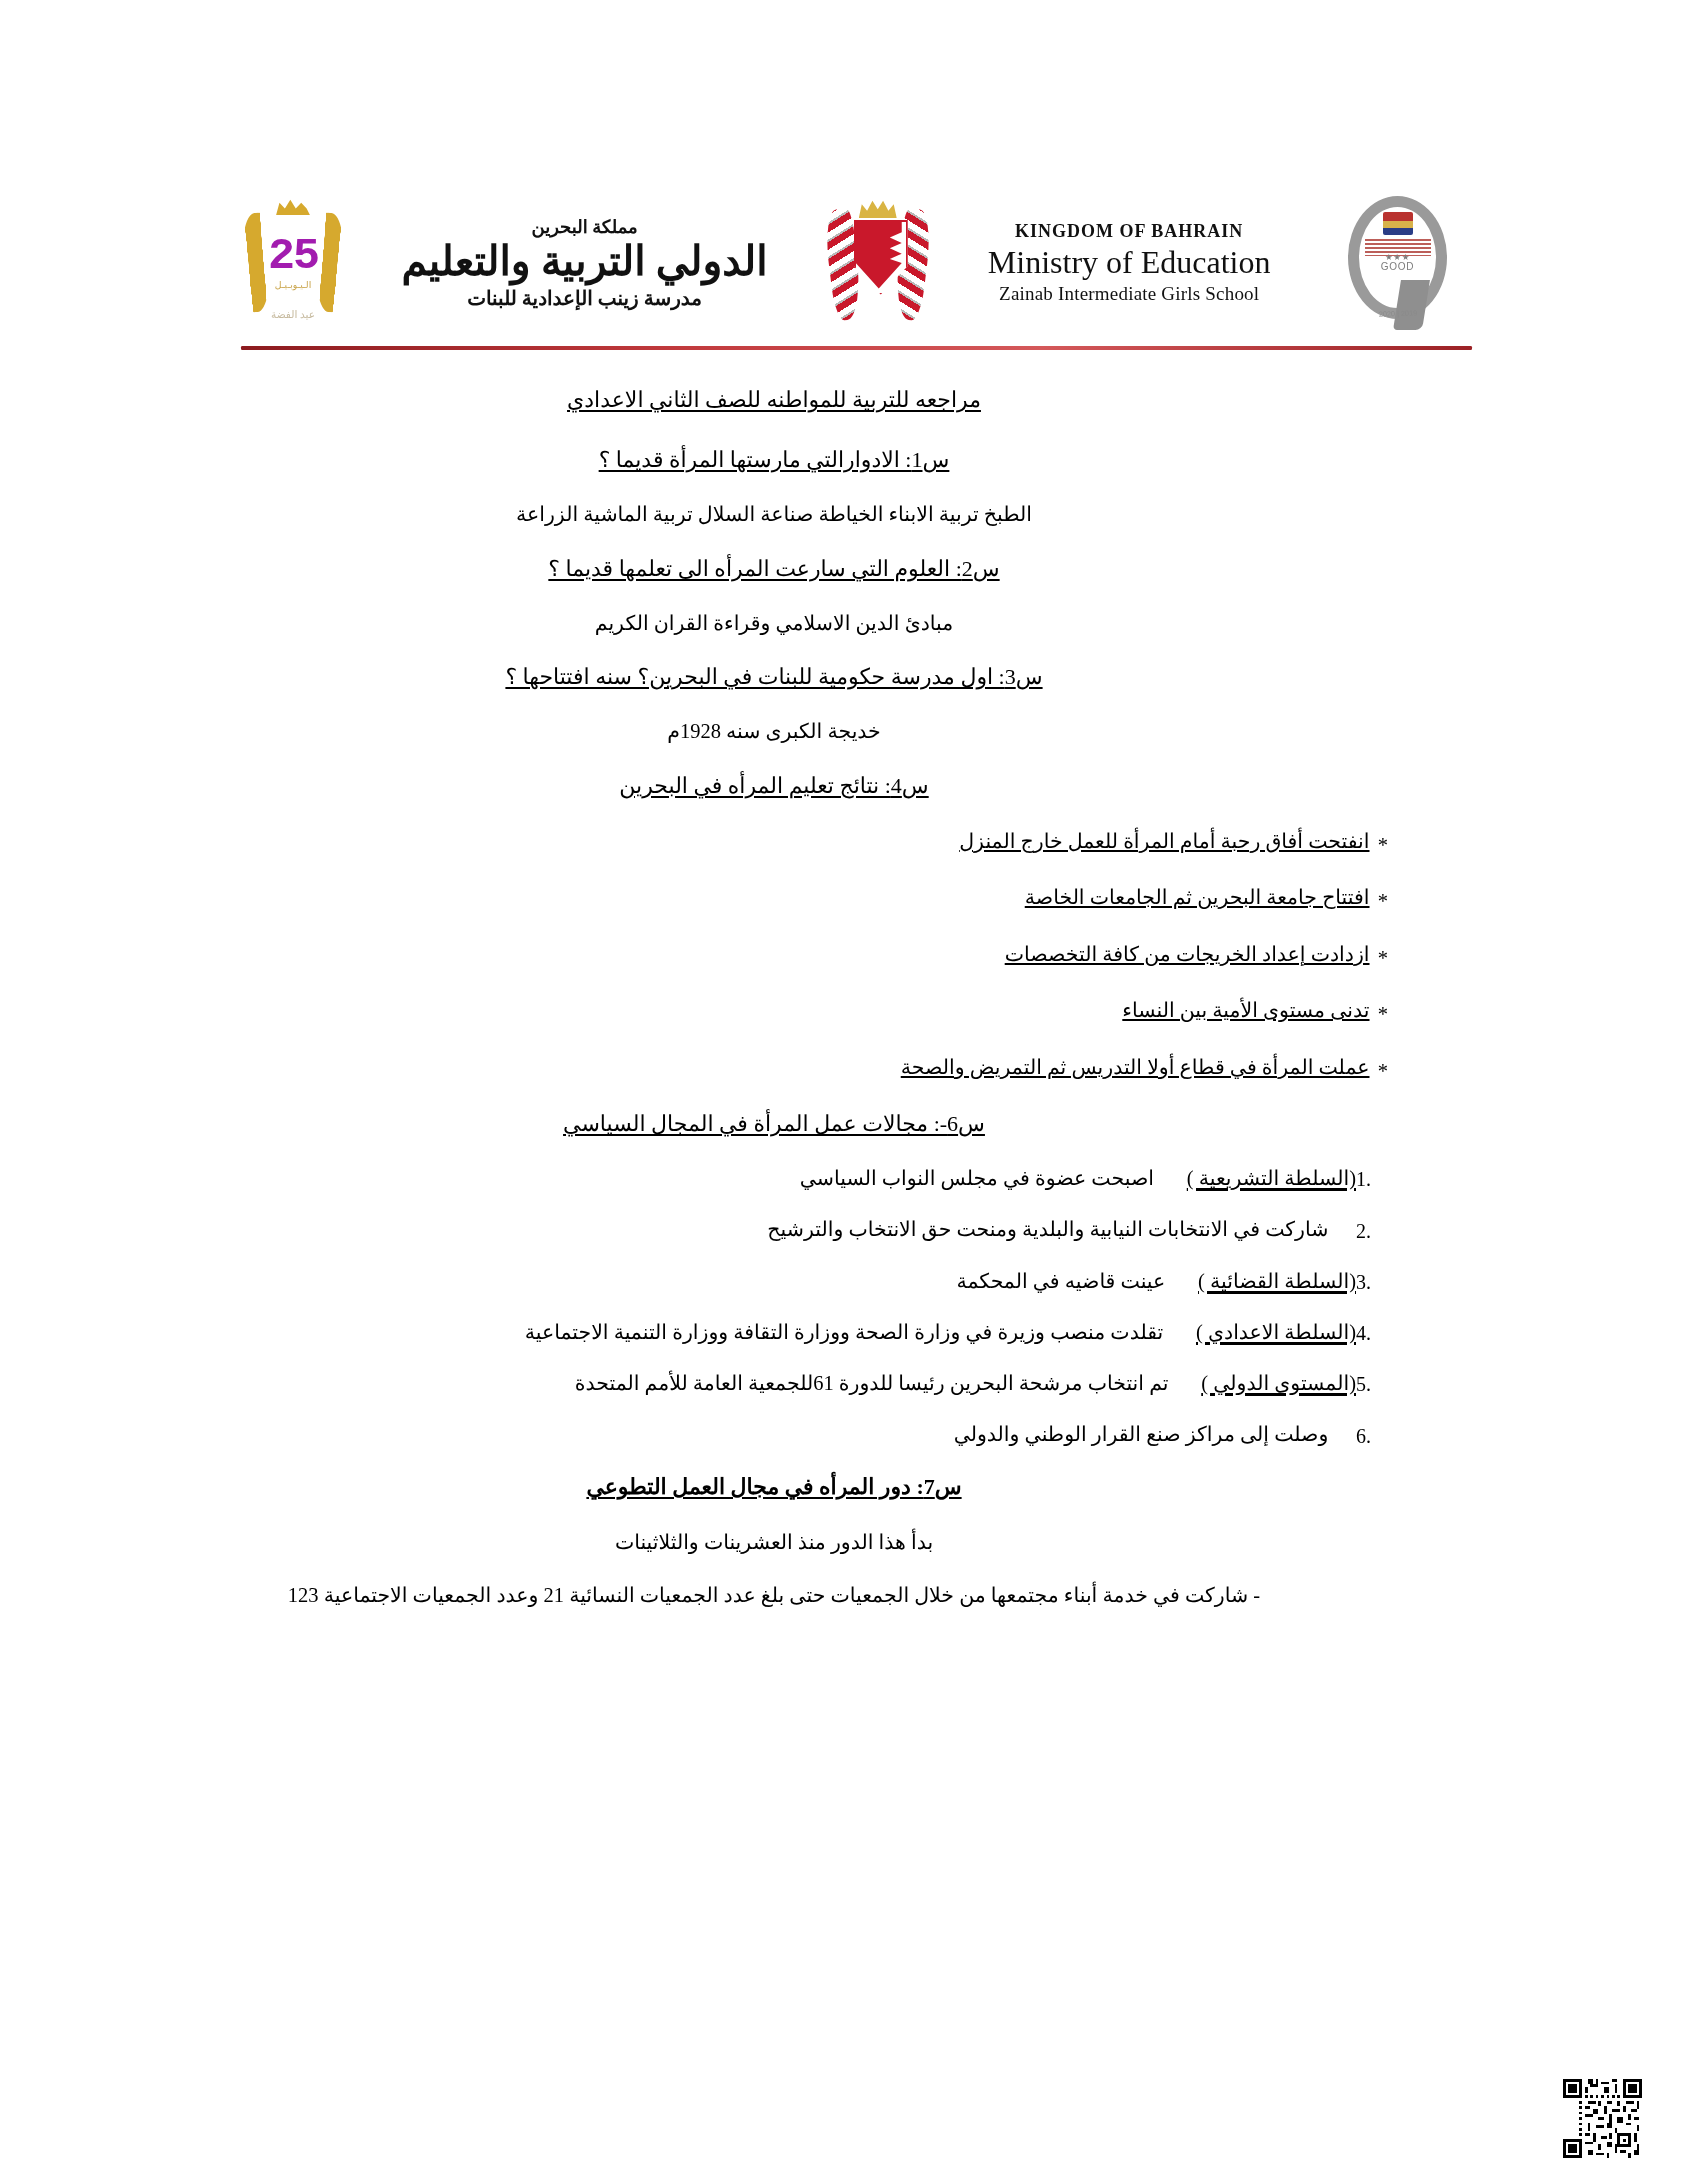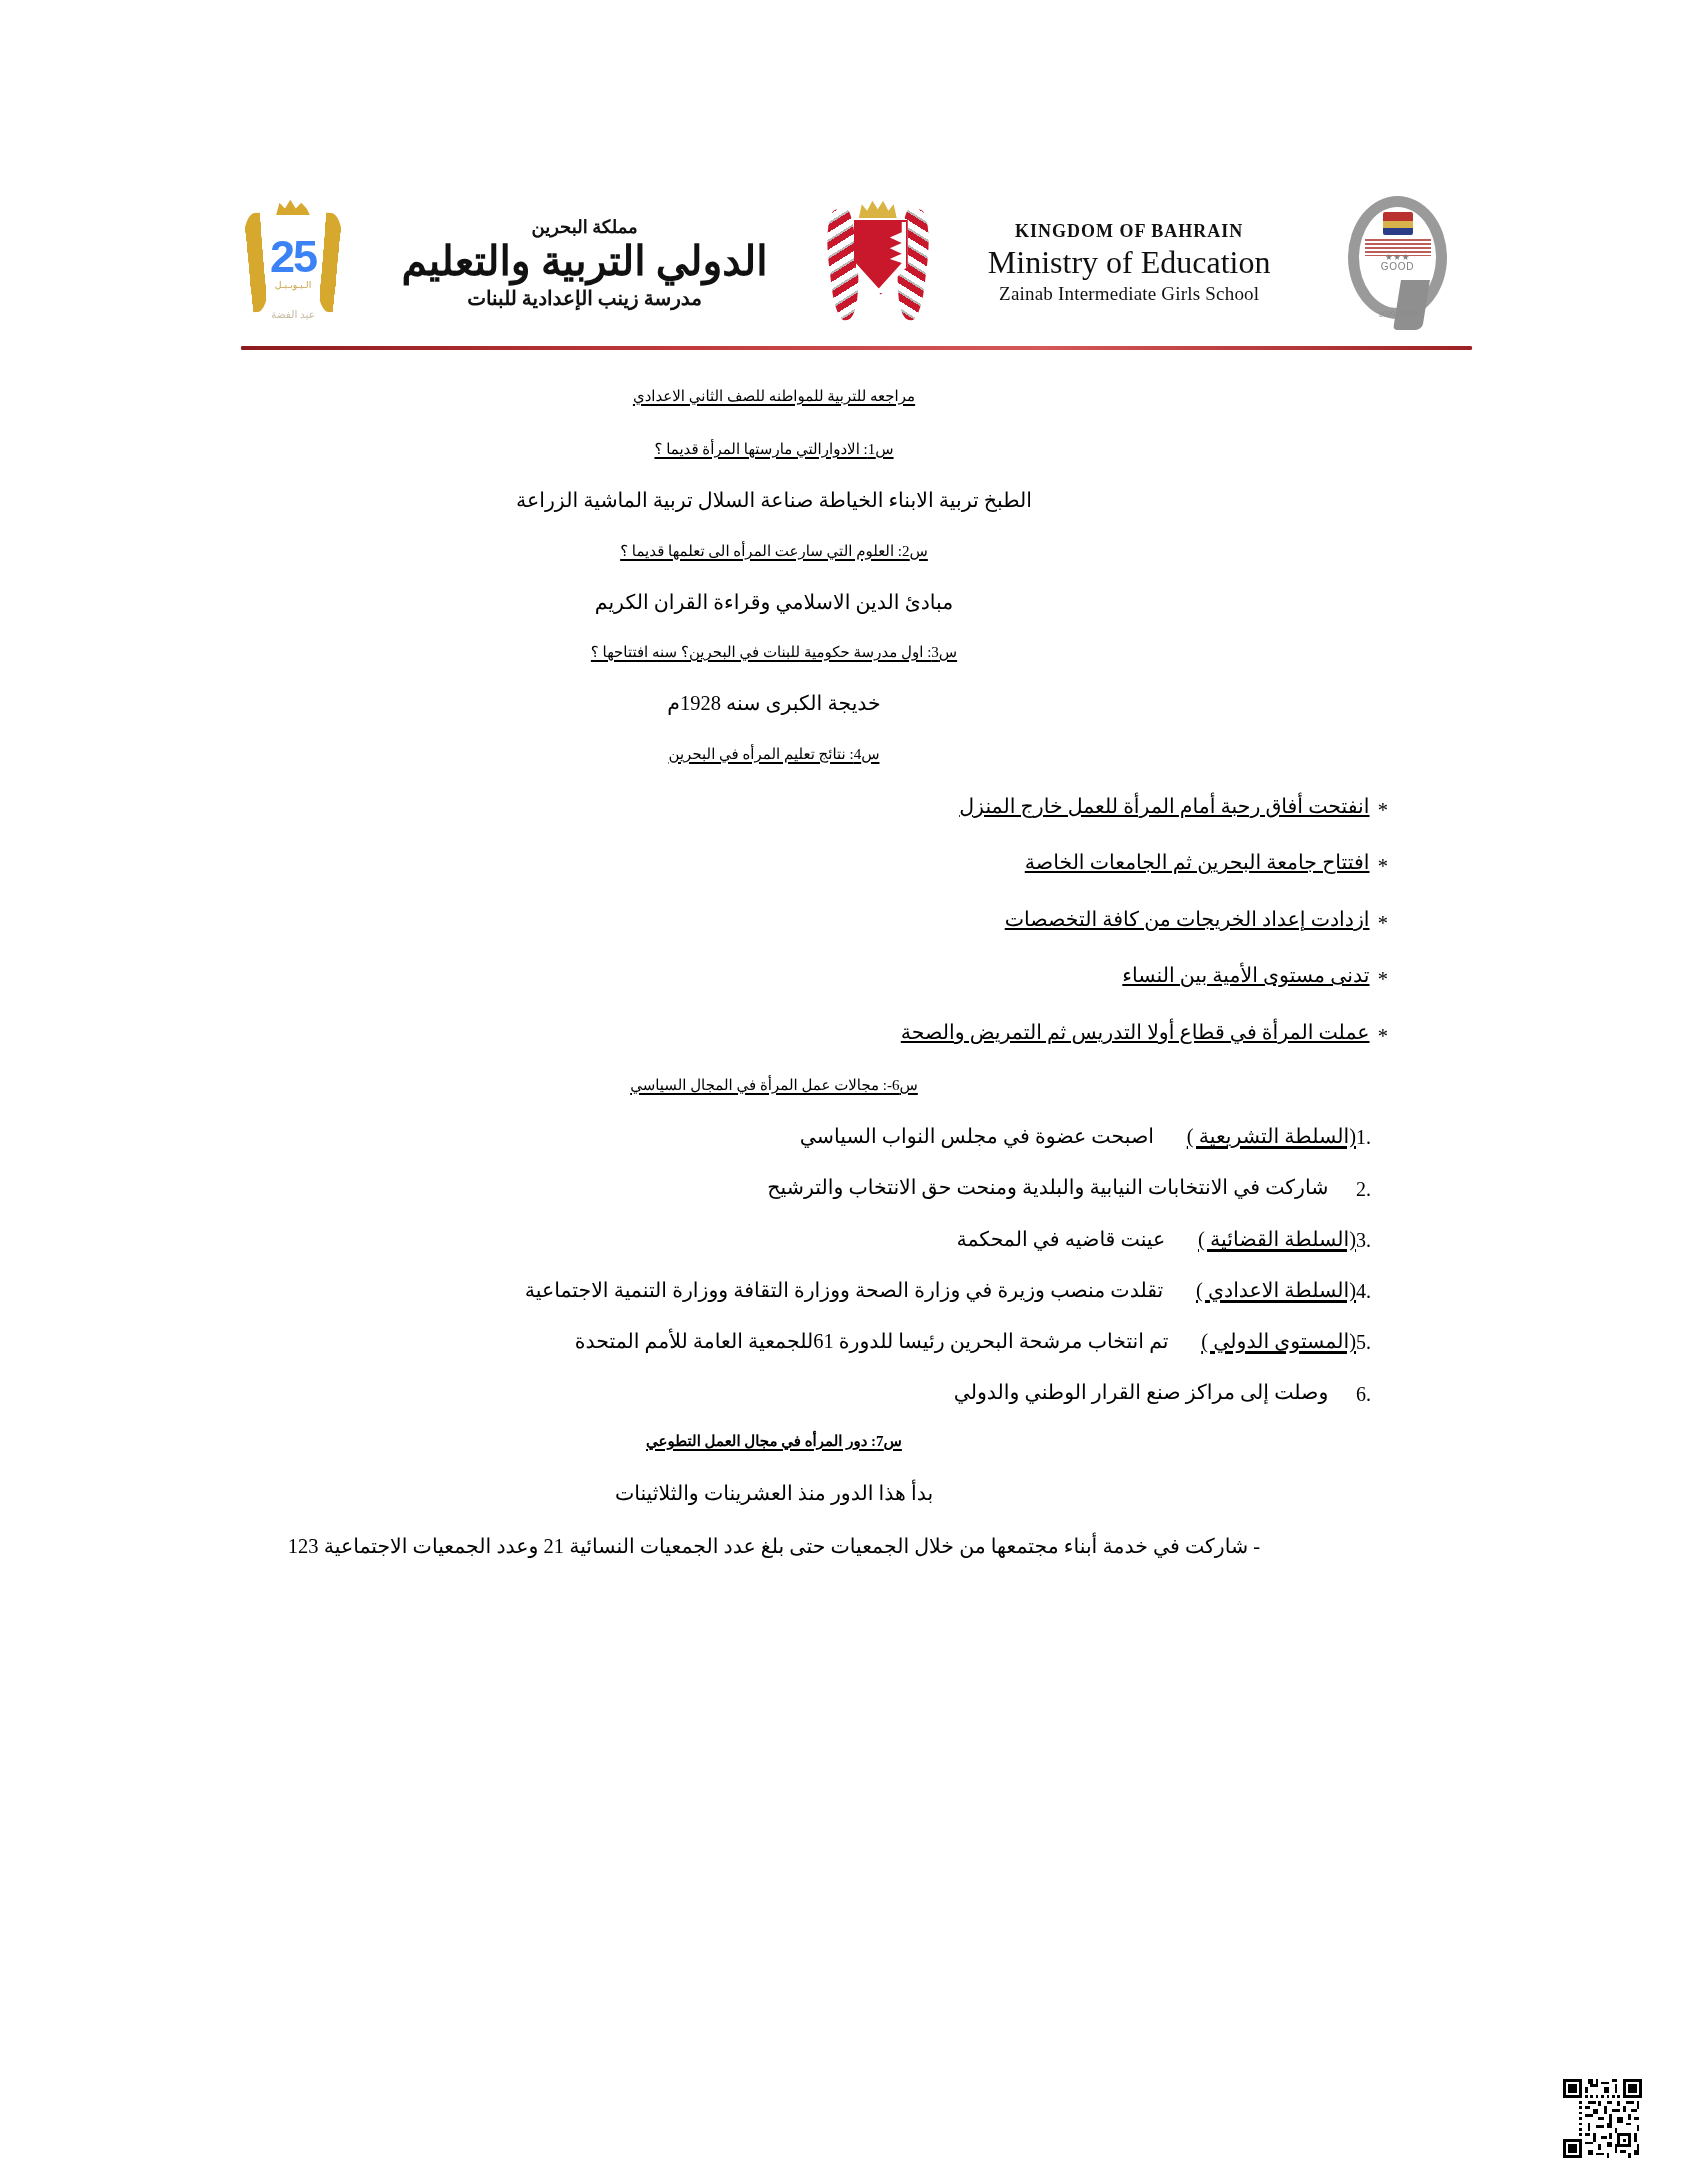--- a/index.html
+++ b/index.html
@@ -231,24 +231,24 @@
     position: absolute;
     left: 41px; top: 1.3px;
     width: 34px; height: 17px;
     background: #d6a92e;
     clip-path: polygon(0% 100%, 10% 26%, 26% 60%, 42% 8%, 58% 60%, 74% 26%, 90% 60%, 100% 100%);
   }
   .anniv .num25 {
     position: absolute;
     left: 0; right: 0; top: 34px;
     text-align: center;
-    font-family: Liberation Sans, sans-serif;
+    font-family: Liberation Mono, monospace;
     font-size: 45px;
     font-weight: 700;
-    color: #3b82f6;
+    color: #a21caf;
     letter-spacing: -2px;
   }
   .anniv .sub25 {
     position: absolute;
     left: 0; right: 0; top: 82px;
     text-align: center;
     font-size: 9.3px;
     color: #c9a44a;
   }
   .anniv .foot25 {
@@ -283,21 +283,21 @@
 
   .line {
     margin: 0;
     padding: 0;
   }
 
   .t-center { text-align: center; }
 
   .u { text-decoration: underline; text-underline-offset: 3.3px; text-decoration-thickness: 2px; }
 
-  .q-line { font-size: 15px; margin-bottom: 33px; }
+  .q-line { font-size: 22px; margin-bottom: 33px; }
   .a-line { font-size: 20.5px; margin-bottom: 33px; }
 
   
   .star-list { list-style: none; margin: 0 0 0 0; padding: 0; }
   .star-item {
     display: flex;
     flex-direction: row;
     align-items: flex-start;
     justify-content: flex-start;
     margin-bottom: 32px;

